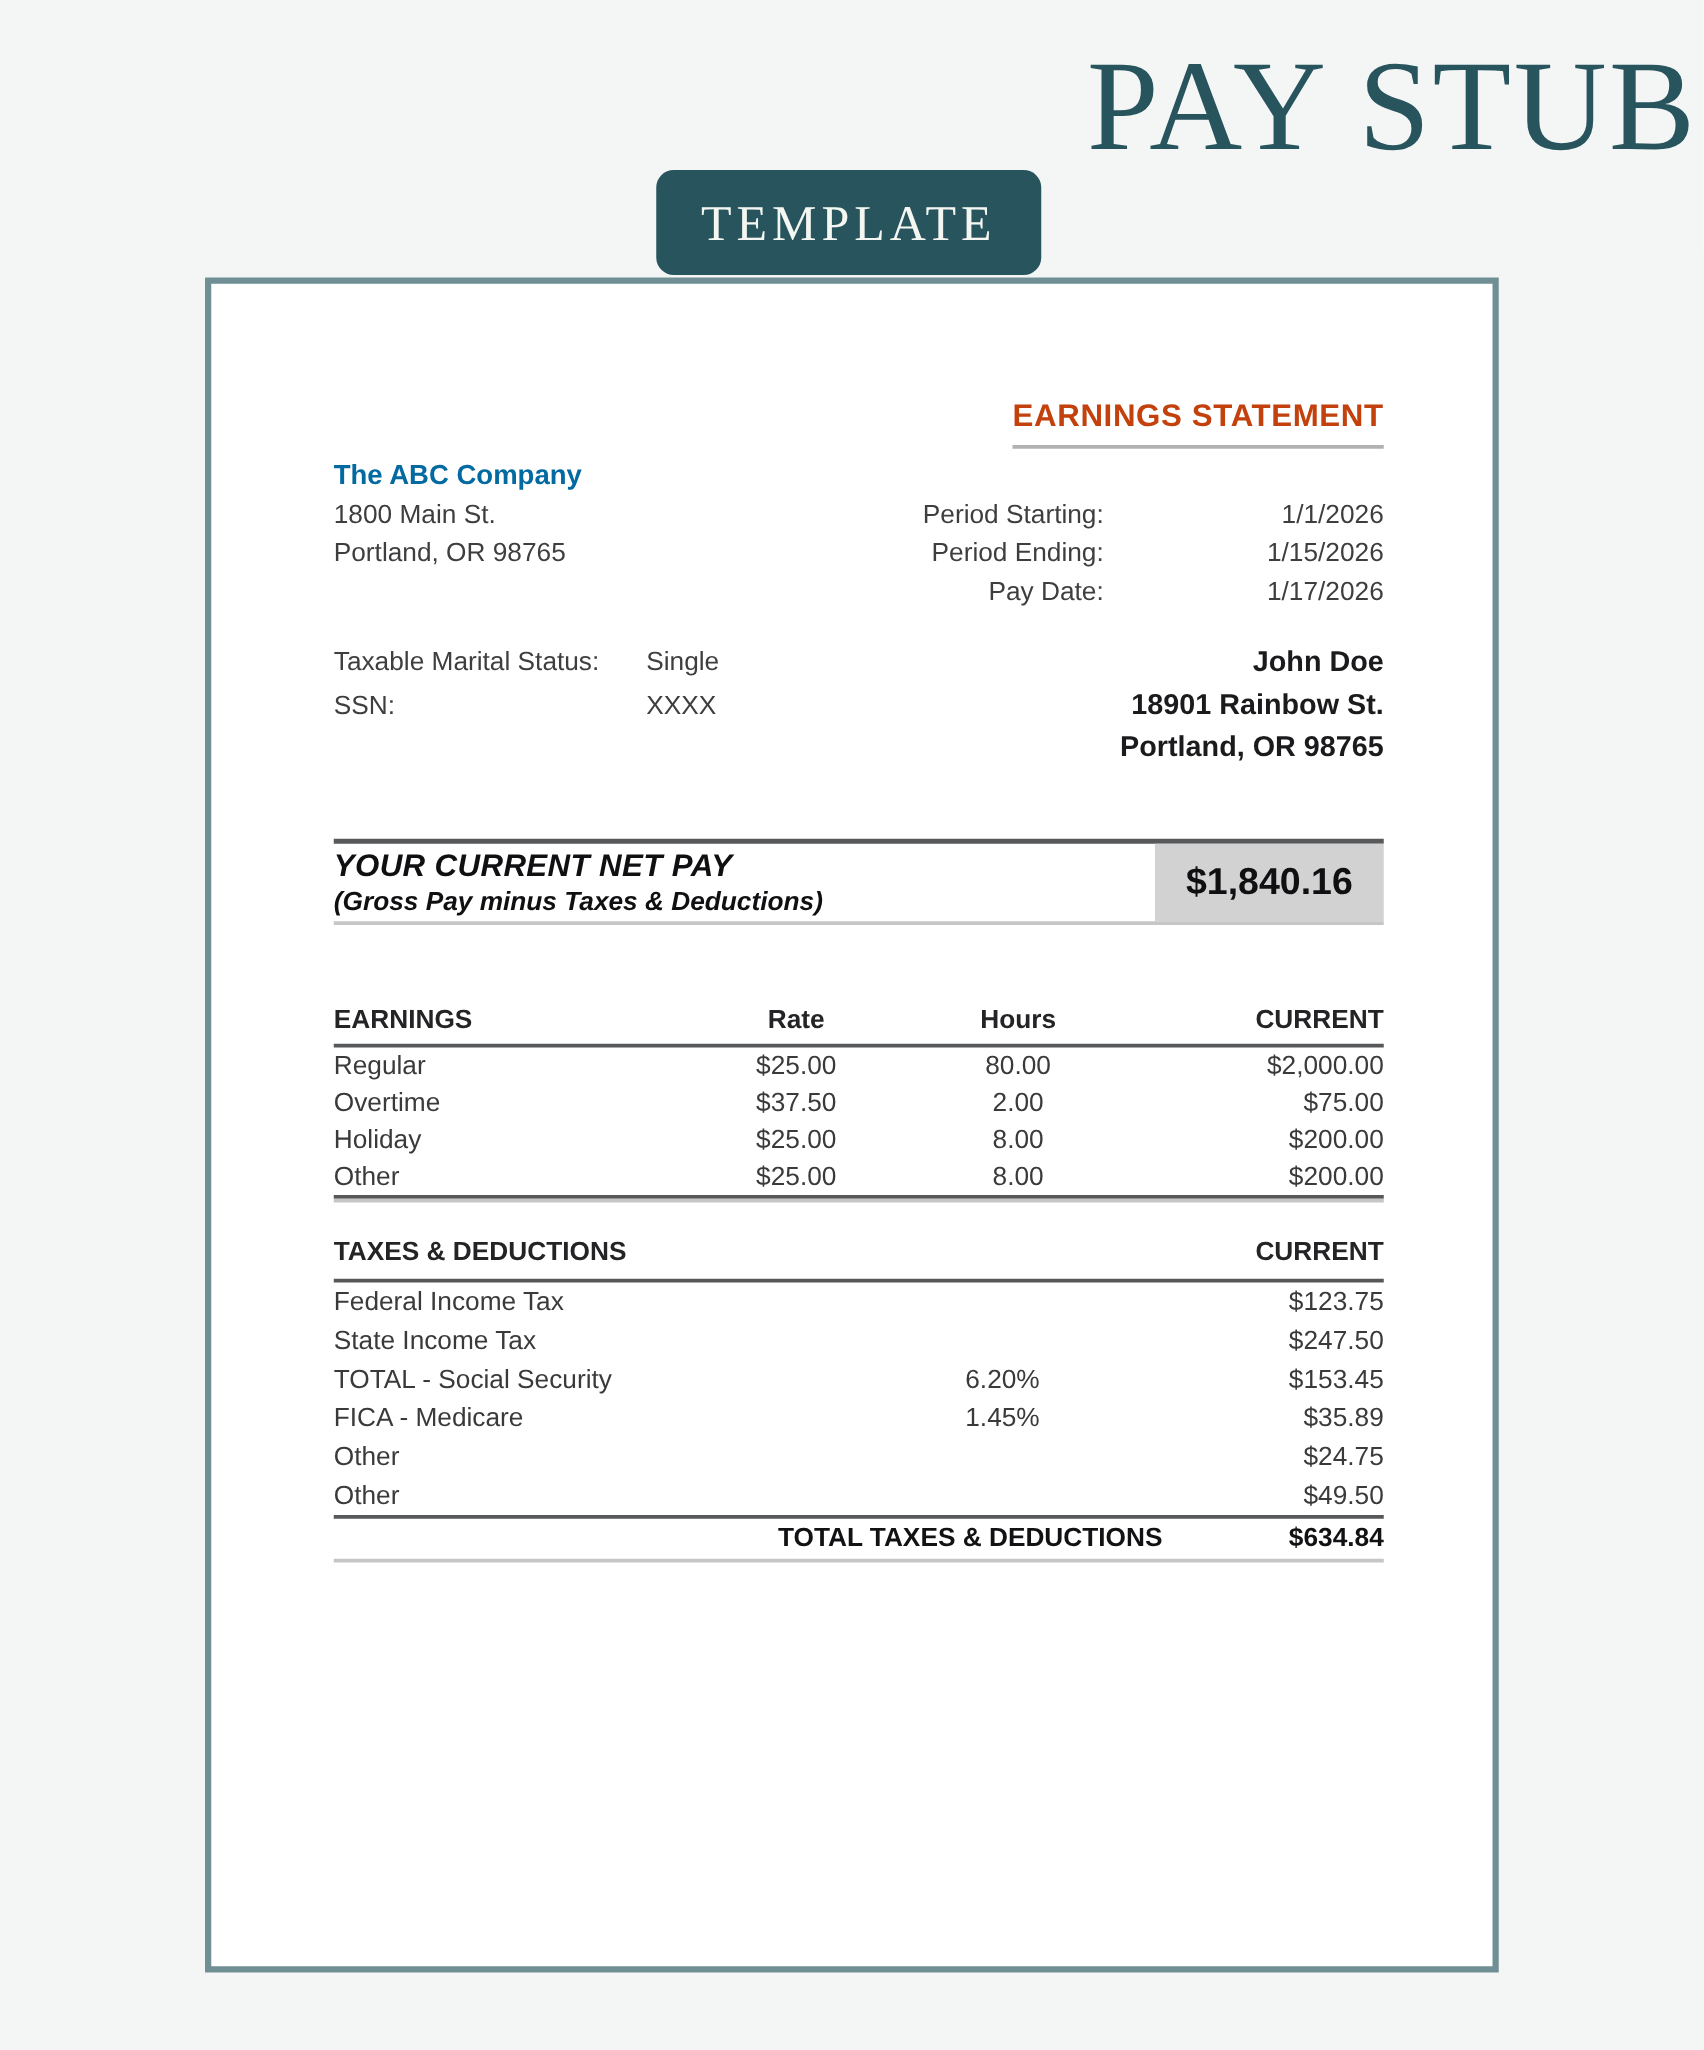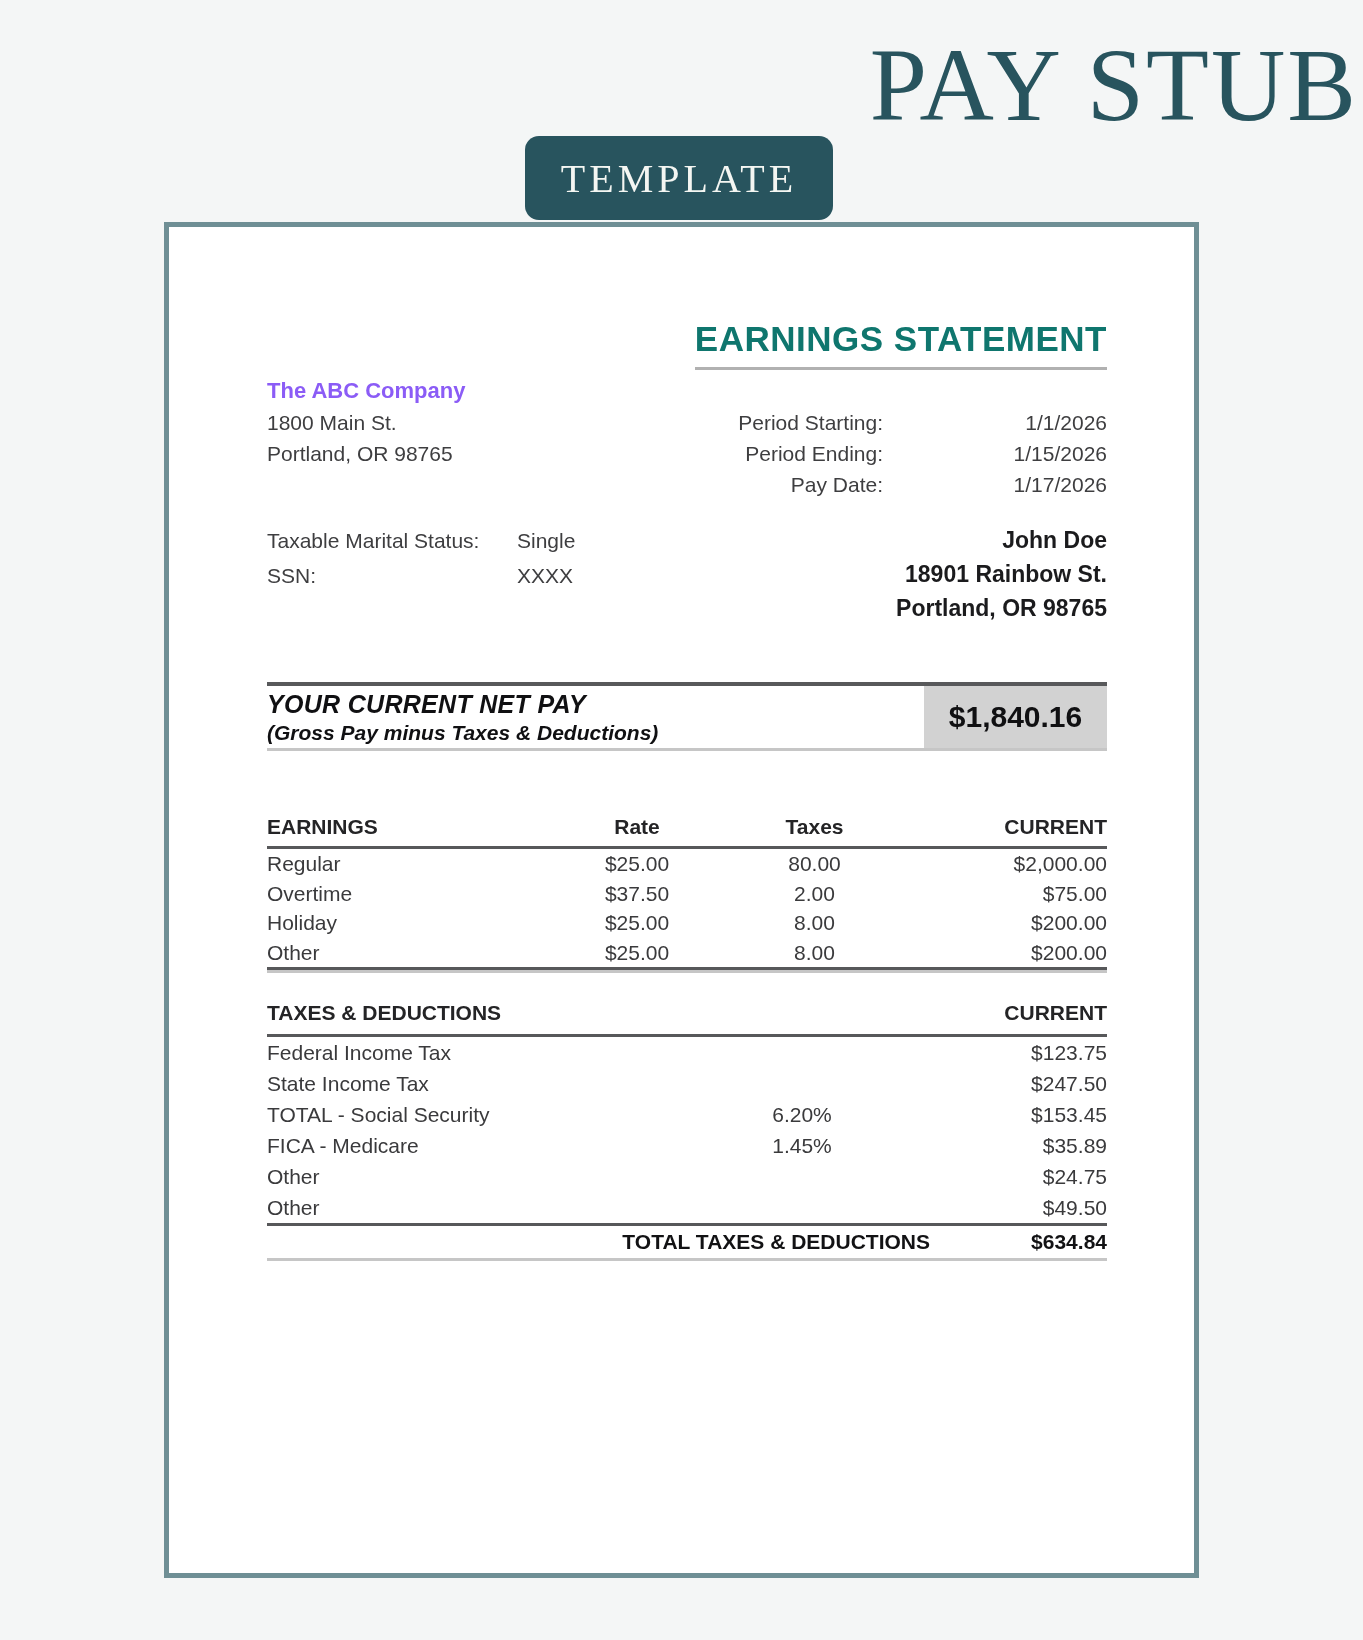--- a/index.html
+++ b/index.html
@@ -30,26 +30,26 @@
   
   .doc{
     position:absolute;left:164px;top:222px;
     width:1035px;height:1356px;box-sizing:border-box;
     background:#ffffff;border:5px solid #6f8f95;
   }
   .doc-inner{position:relative;padding:0 87px 0 98px;color:#3e3e40;font-size:21px;}
   
   .stmt-head-wrap{margin-top:92px;display:flex;justify-content:flex-end;}
   .stmt-head{
-    display:inline-block;font-size:35px;font-weight:bold;color:#0f766e;
+    display:inline-block;font-size:25px;font-weight:bold;color:#c2410c;
     letter-spacing:.5px;padding-bottom:8px;border-bottom:3px solid #b1b1b1;
   }
   
   .info-row{display:flex;justify-content:space-between;margin-top:4px;}
-  .company .name{font-size:22px;font-weight:bold;color:#8b5cf6;line-height:33px;}
+  .company .name{font-size:22px;font-weight:bold;color:#0369a1;line-height:33px;}
   .company .addr{line-height:31px;}
   .period{margin-top:33px;width:400px;}
   .period-row{display:flex;line-height:31px;}
   .period-row .plabel{flex:1;text-align:right;}
   .period-row .pvalue{width:224px;text-align:right;}
   
   .meta-row{display:flex;justify-content:space-between;margin-top:23px;}
   .meta .mline{display:flex;line-height:35px;}
   .meta .mlabel{width:250px;}
   .employee{text-align:right;font-weight:bold;color:#1b1b1d;font-size:23px;line-height:34px;}
@@ -152,21 +152,21 @@
         <div class="l1">YOUR CURRENT NET PAY</div>
         <div class="l2">(Gross Pay minus Taxes &amp; Deductions)</div>
       </div>
       <div class="netpay-amount">$1,840.16</div>
     </div>
 
     <div class="earn-table">
       <div class="egrid thead">
         <span class="c1">EARNINGS</span>
         <span class="c2">Rate</span>
-        <span class="c3">Taxes</span>
+        <span class="c3">Hours</span>
         <span class="c4">CURRENT</span>
       </div>
       <div class="egrid trow">
         <span class="c1">Regular</span>
         <span class="c2">$25.00</span>
         <span class="c3">80.00</span>
         <span class="c4">$2,000.00</span>
       </div>
       <div class="egrid trow">
         <span class="c1">Overtime</span>

